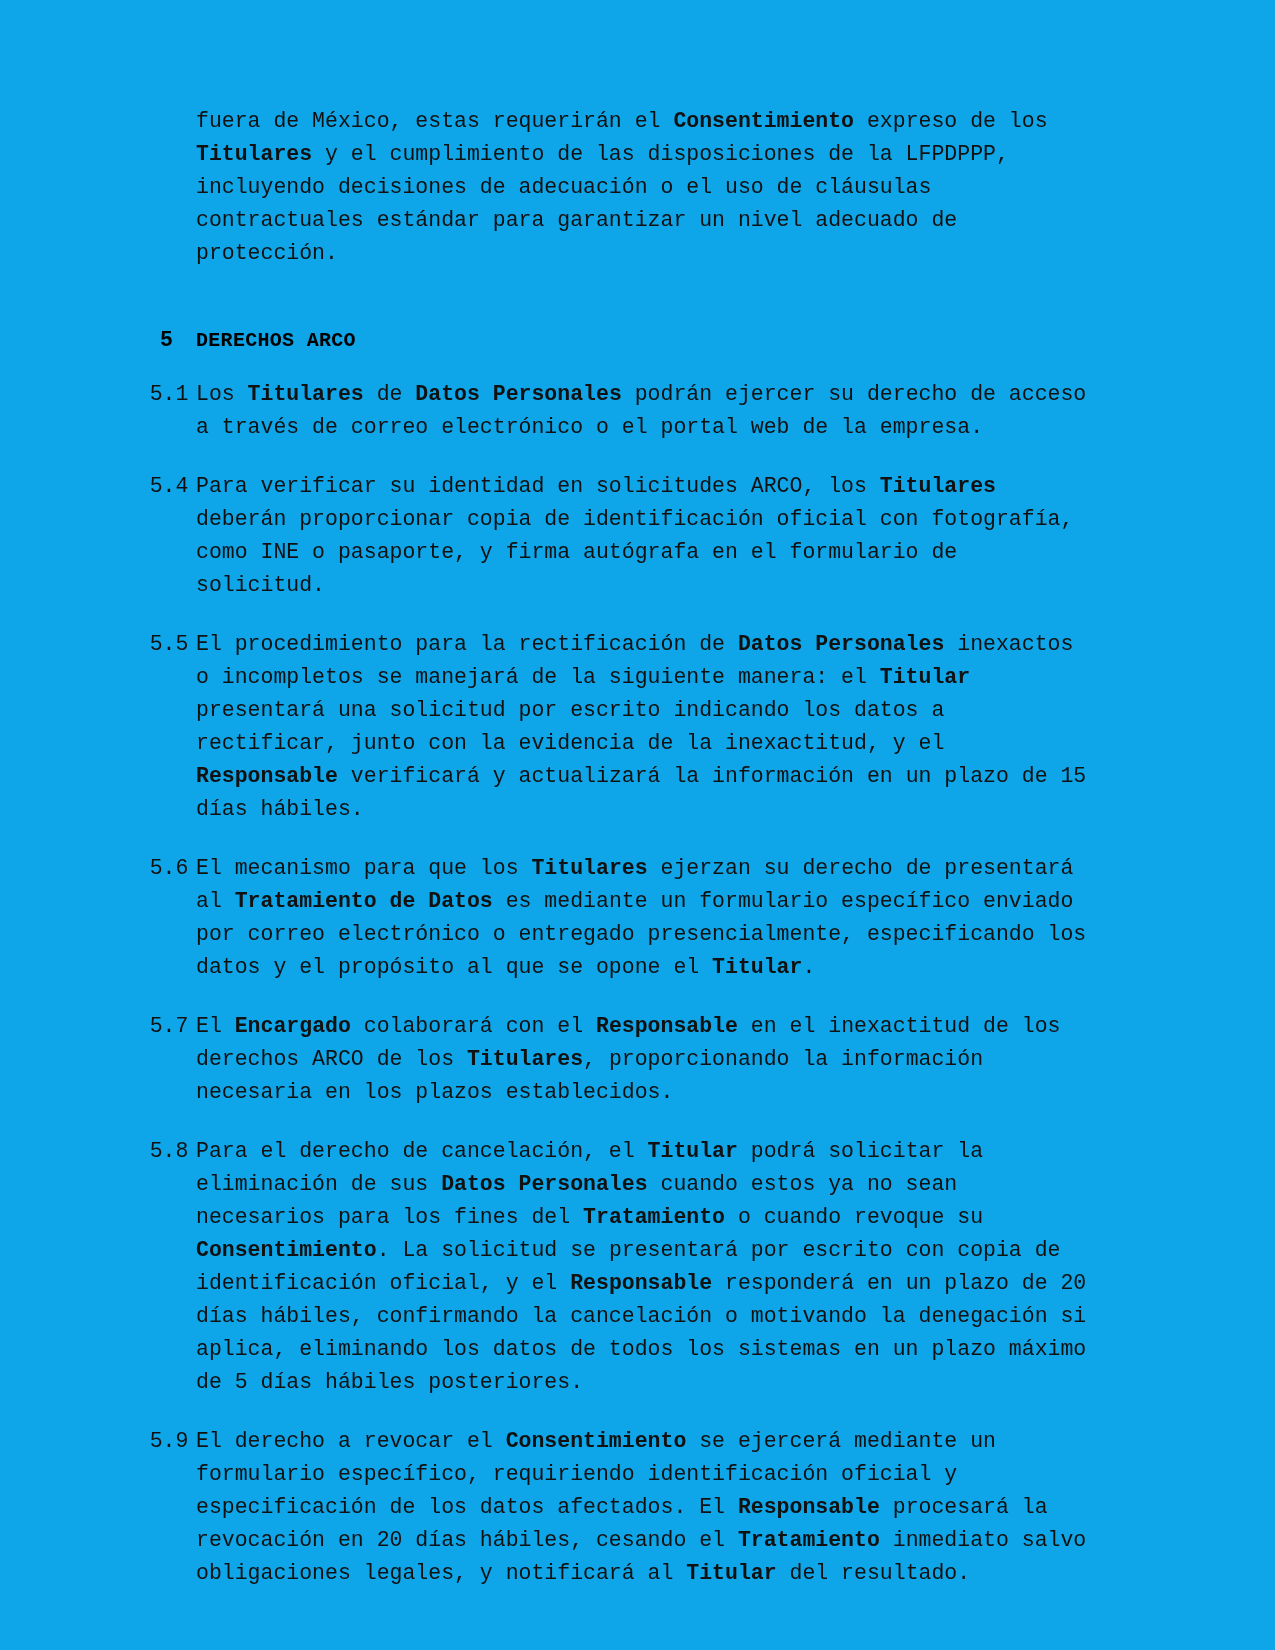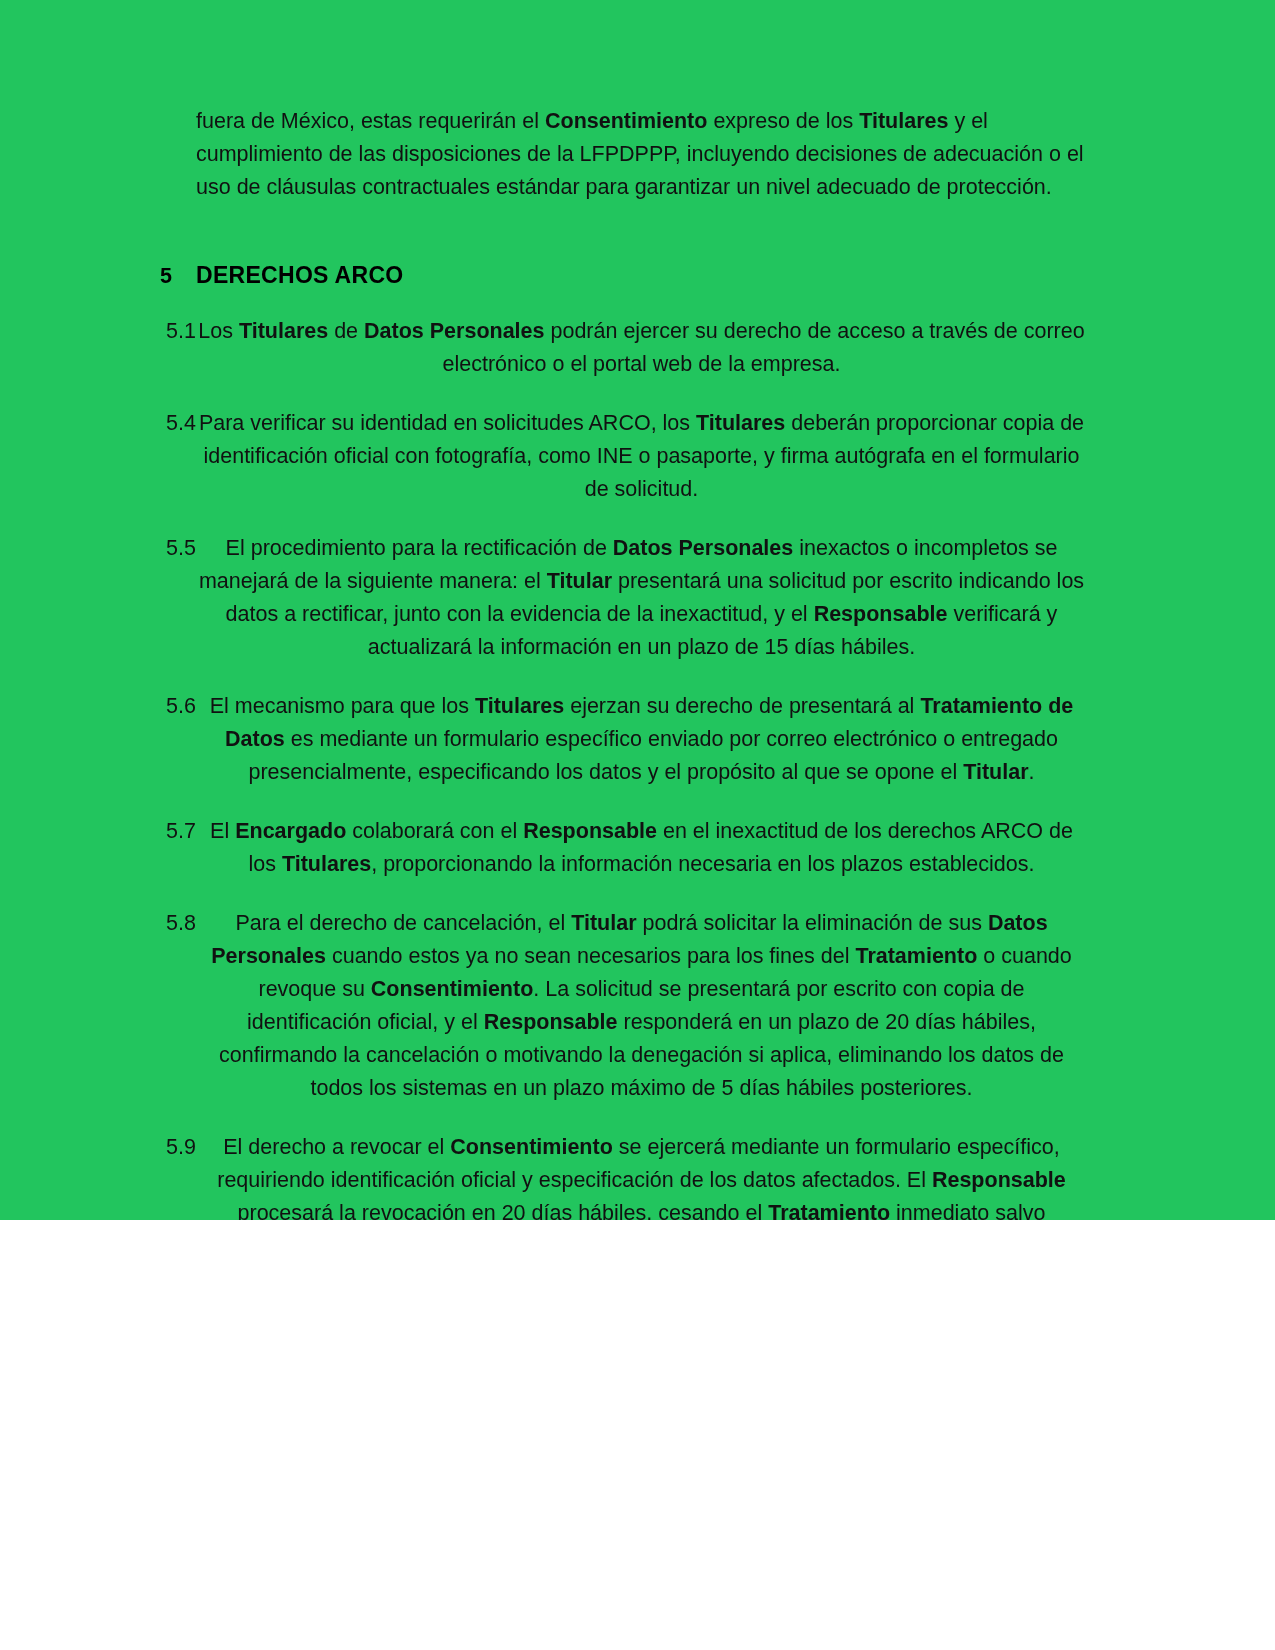--- a/index.html
+++ b/index.html
@@ -3,23 +3,23 @@
 <meta charset="utf-8">
 <style>
   html, body {
     margin: 0;
     padding: 0;
     background: #ffffff;
   }
   .page {
     position: relative;
     width: 1275px;
-    height: 1220px;
-    background: #22c55e;
-    font-family: Liberation Sans, sans-serif;
+    height: 1650px;
+    background: #0ea5e9;
+    font-family: Liberation Mono, monospace;
     color: #000000;
     box-sizing: border-box;
     overflow: hidden;
   }
   .content {
     position: absolute;
     left: 142px;
     top: 105px;
     width: 945px;
   }
@@ -44,45 +44,45 @@
     width: 54px;
     flex: 0 0 54px;
     font-size: 21.5px;
     font-weight: bold;
     text-align: left;
     padding-left: 18px;
     box-sizing: border-box;
     letter-spacing: 0.2px;
   }
   .section-heading .sec-title {
-    font-size: 23px;
+    font-size: 20px;
     font-weight: bold;
     letter-spacing: 0.3px;
   }
 
   
   .clause {
     display: flex;
     align-items: baseline;
     margin-top: 26px;
   }
   .clause .cl-num {
     width: 54px;
     flex: 0 0 54px;
     font-size: 21.5px;
     line-height: 33px;
-    text-align: right;
+    text-align: center;
     box-sizing: border-box;
     color: #111111;
   }
   .clause .cl-text {
     flex: 1 1 auto;
     font-size: 21.5px;
     line-height: 33px;
-    text-align: center;
+    text-align: left;
     color: #111111;
   }
   .clause .cl-text b,
   .cont-para b {
     font-weight: bold;
   }
   .spacer-lg { height: 34px; }
 </style>
 </head>
 <body>

